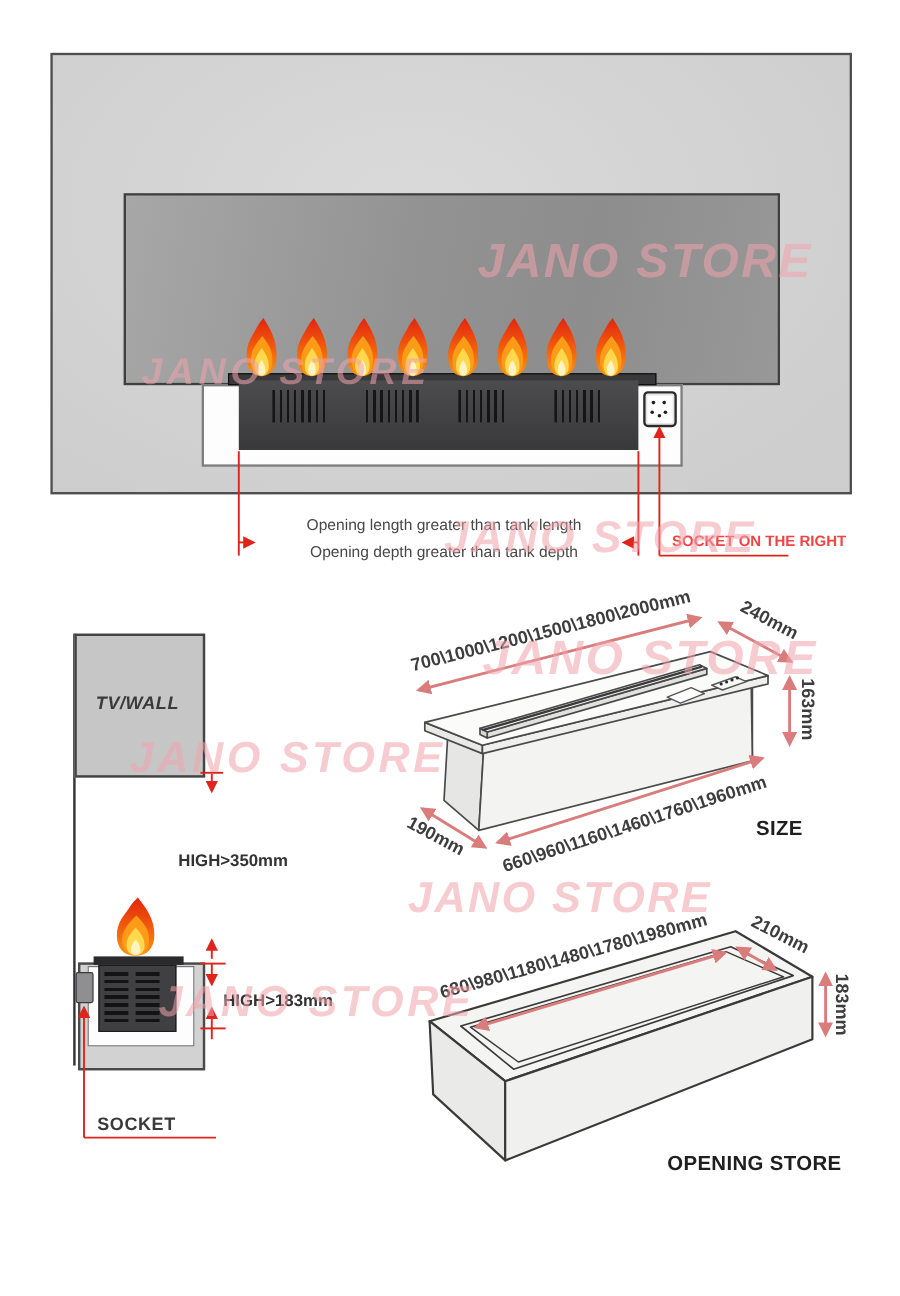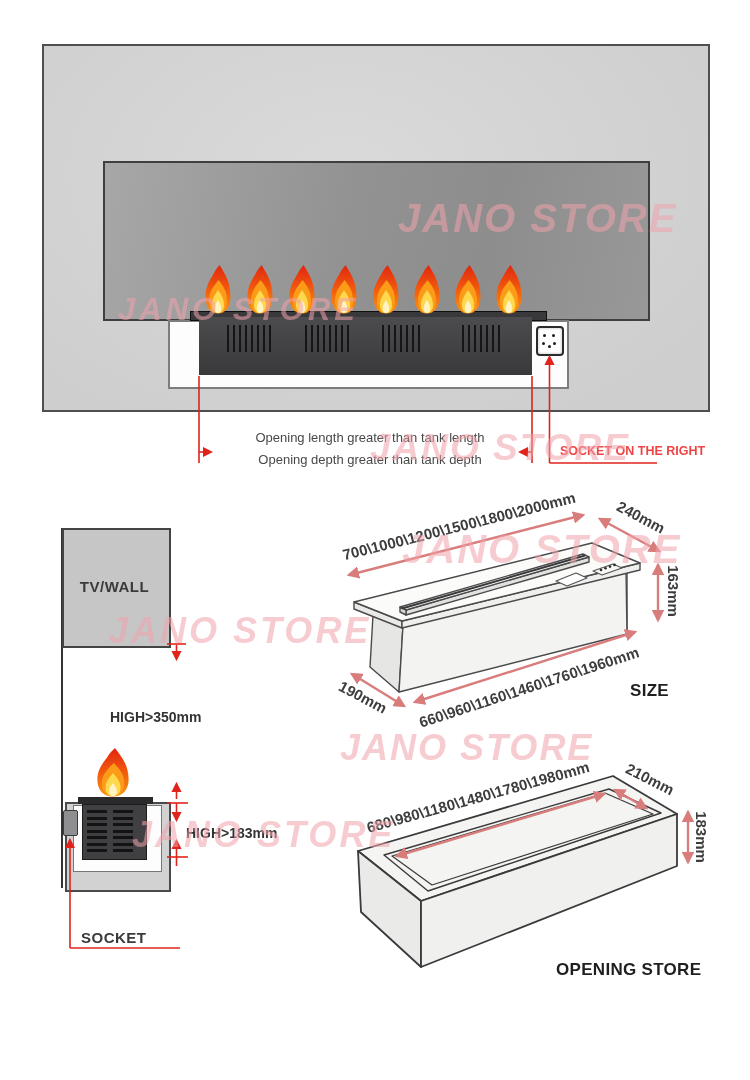--- a/index.html
+++ b/index.html
@@ -39,21 +39,21 @@
         background:repeating-linear-gradient(180deg,#131313 0 3px,rgba(0,0,0,0) 3px 6.5px);}
   .wsocket{left:63px;top:810px;width:13px;height:24px;background:#8f8f91;
            border:1.5px solid #3a3a3a;border-radius:2px;z-index:3;}
   
   .lbl{z-index:7;color:#3a3a3a;white-space:nowrap;}
   .ann{font-size:13px;color:#484848;text-align:center;width:280px;}
   .socklbl{font-size:12.5px;font-weight:700;color:#ef4444;}
   .big{font-size:17px;font-weight:800;color:#1f1f1f;letter-spacing:.3px;}
   .dim{font-size:15px;font-weight:700;color:#3d3d3d;transform:translate(-50%,-50%);}
   .hightxt{font-size:14px;font-weight:700;color:#333;text-align:right;}
-  .ctr{text-align:left;}
+  .ctr{text-align:right;}
   .wm{z-index:9;font-weight:700;color:#f0a3ad;opacity:.55;letter-spacing:2px;
       white-space:nowrap;pointer-events:none;font-style:italic;}
   #art{position:absolute;left:0;top:0;z-index:6;pointer-events:none;}
 </style>
 </head>
 <body>
 
 <div id="page">
 
   <div class="abs wall"></div>
@@ -73,21 +73,21 @@
       <i style="left:15px;top:14px;"></i>
     <i style="left:9.5px;top:17px;"></i>
   </div>
 
   <div class="abs lbl ann" style="left:230px;top:452px;">Opening depth greater than tank depth</div>
   <div class="abs lbl ann" style="left:230px;top:430px;">Opening length greater than tank length</div>
   <div class="abs lbl socklbl" style="left:560px;top:444px;">SOCKET ON THE RIGHT</div>
 
   <div class="abs wline"></div>
   <div class="abs tvbox"></div>
-  <div class="abs lbl" style="left:62px;top:578px;width:105px;font-size:15px;font-weight:700;text-align:center;letter-spacing:.5px;">TV/WALL</div>
+  <div class="abs lbl" style="left:62px;top:578px;width:105px;font-size:15px;font-weight:700;text-align:center;letter-spacing:.5px;font-style:italic;">TV/WALL</div>
   <div class="abs lbl hightxt ctr" style="left:110px;top:709px;width:130px;">HIGH&gt;350mm</div>
   <div class="abs surround"></div>
   <div class="abs srecess"></div>
   <div class="abs sburner">
     <div class="scol" style="left:4px;"></div>
     <div class="scol" style="left:30px;"></div>
   </div>
   <div class="abs slip"></div>
   <div class="abs wsocket"></div>
   <div class="abs lbl hightxt" style="left:186px;top:825px;">HIGH&gt;183mm</div>

